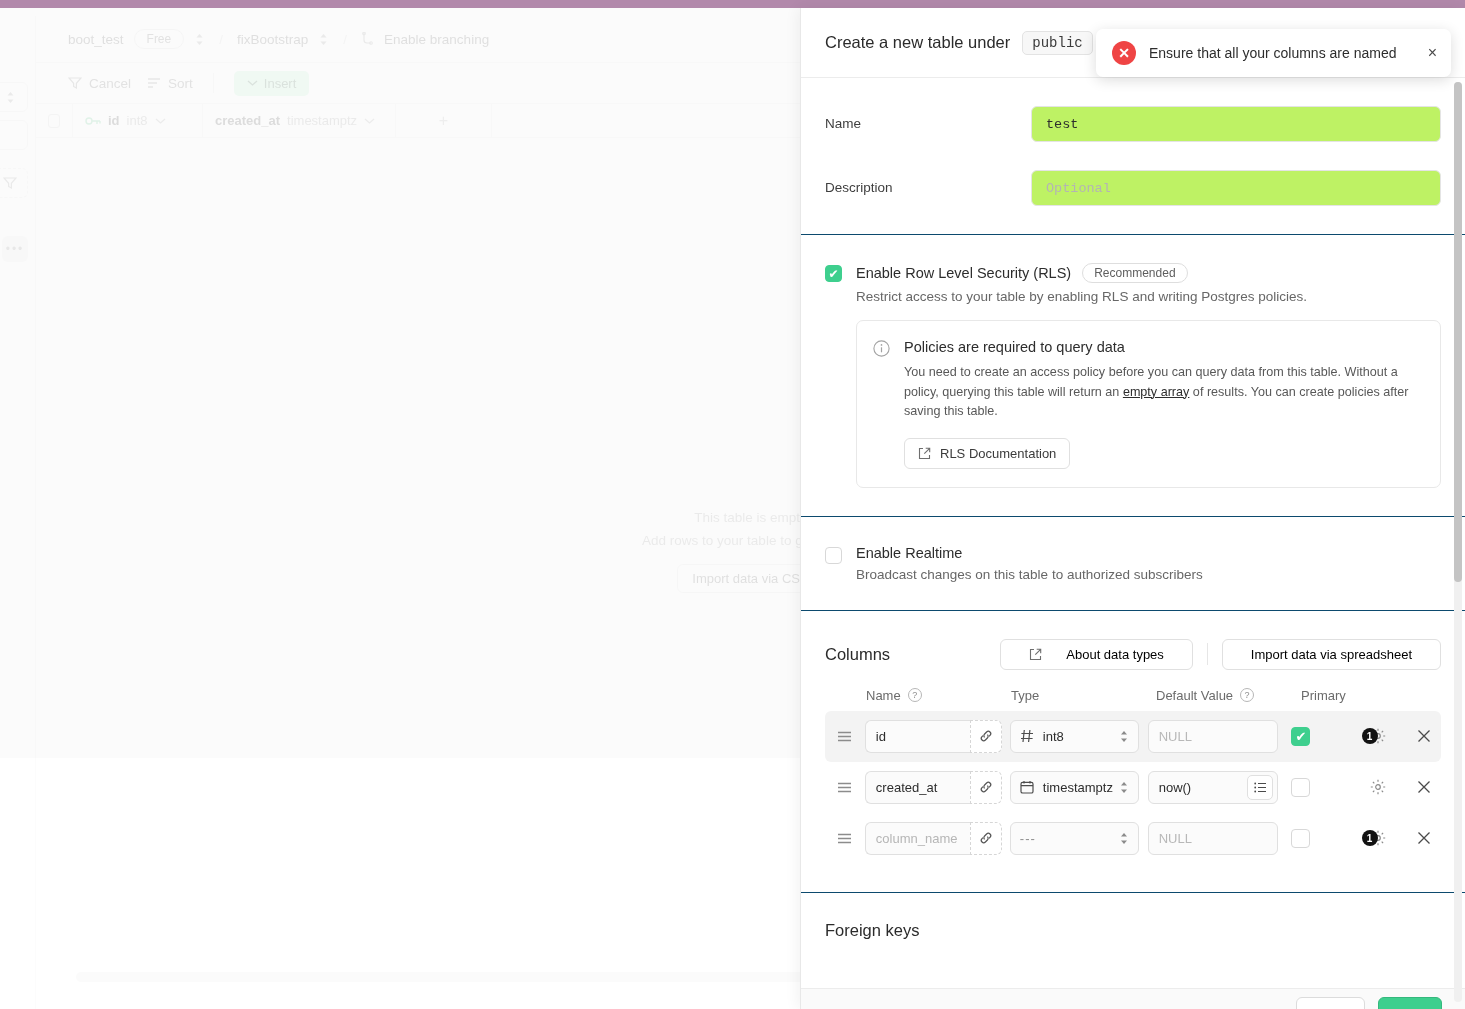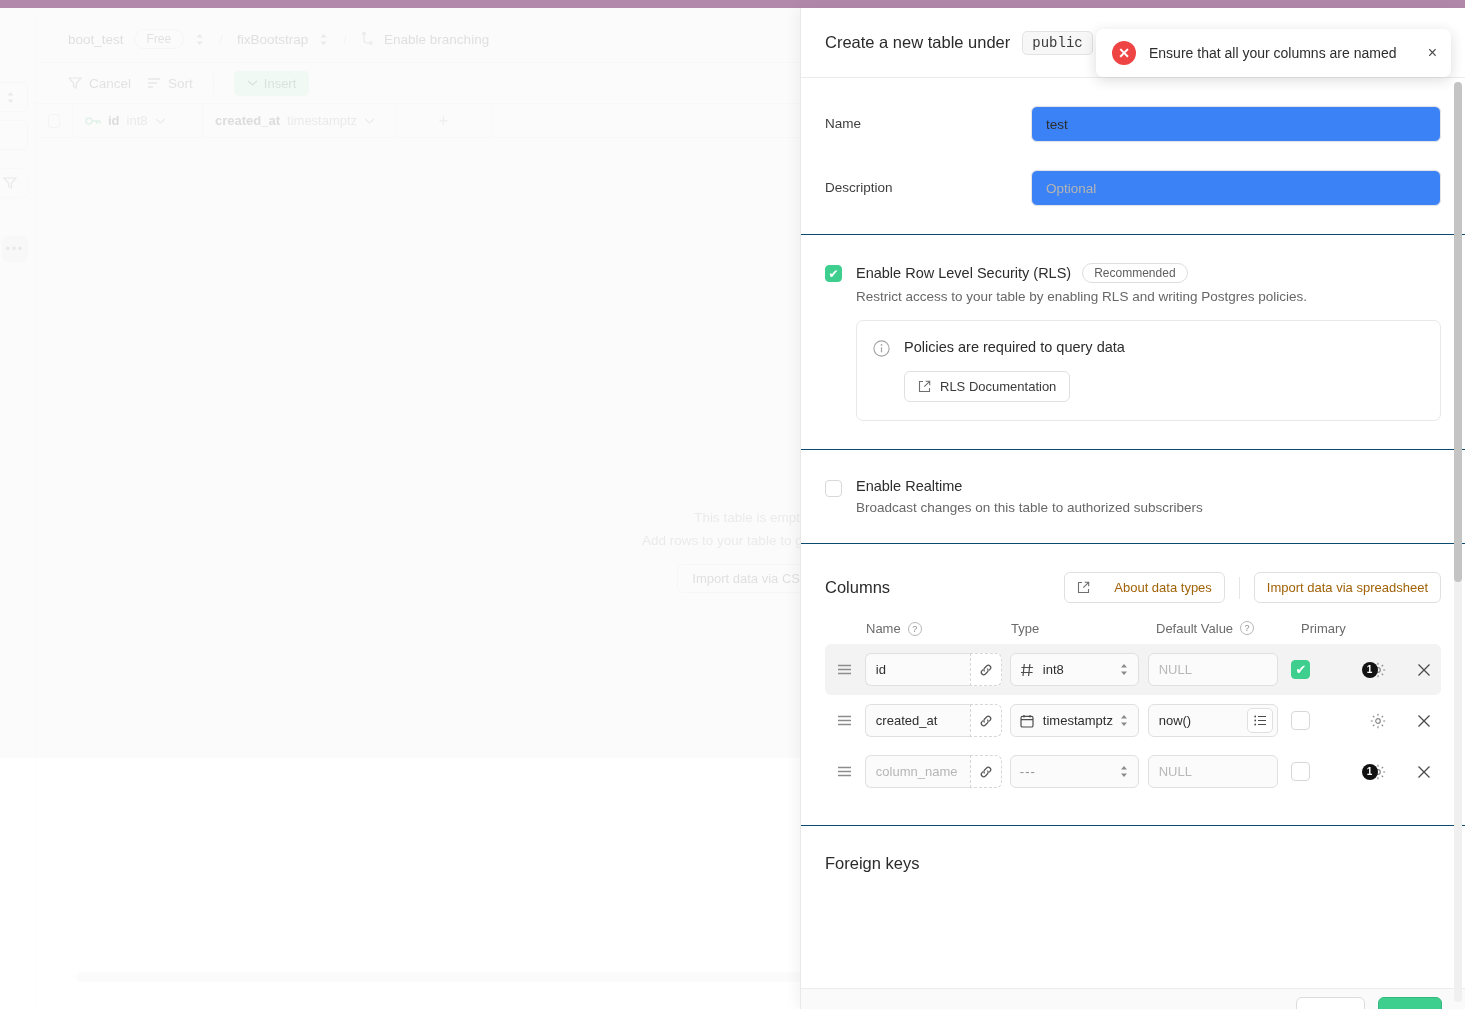--- a/index.html
+++ b/index.html
@@ -171,24 +171,24 @@
 
   
   .sec { padding: 28px 24px; border-bottom: 1px solid #0c4a6e; }
 
   .field-row { display: flex; align-items: flex-start; margin-bottom: 28px; }
   .field-row:last-child { margin-bottom: 0; }
   .field-label { width: 206px; font-size: 13.5px; color: #3e3e3e; padding-top: 10px; }
   .field-input {
     flex: 1; height: 36px;
     border: 1px solid #e4e4e4; border-radius: 6px;
-    background: #3b82f6;
+    background: #bef264;
     padding: 0 14px; font-size: 13.5px; color: #2d2d2d;
     outline: none;
-    font-family: Liberation Sans, sans-serif;
+    font-family: Liberation Mono, monospace;
   }
   .field-input::placeholder { color: #b4b4b4; }
 
   
   .chk-row { display: flex; gap: 14px; }
   .chk {
     width: 17px; height: 17px; border-radius: 4px;
     border: 1px solid #d8d8d8; background: #fff;
     flex: 0 0 auto; margin-top: 2px;
     display: flex; align-items: center; justify-content: center;
@@ -222,22 +222,22 @@
   .cols-head {
     display: flex; align-items: center; justify-content: space-between;
     margin-bottom: 18px;
   }
   .cols-title { font-size: 16.5px; color: #2b2b2b; }
   .cols-actions { display: flex; align-items: center; gap: 0; }
   .cols-actions .vsep { width: 1px; height: 22px; background: #e6e6e6; margin: 0 14px; }
   .btn-sm {
     display: inline-flex; align-items: center; gap: 24px;
     border: 1px solid #e0e0e0; border-radius: 6px;
-    background: #fff; padding: 7px 12px;
-    font-size: 13px; color: #a16207; white-space: nowrap;
+    background: #fff; padding: 7px 28px;
+    font-size: 13px; color: #000000; white-space: nowrap;
   }
 
   .col-headers {
     display: flex; align-items: center;
     font-size: 13px; color: #6b6b6b;
     padding-left: 41px; margin-bottom: 8px;
   }
   .ch-name { width: 145px; display: flex; align-items: center; gap: 7px; }
   .ch-type { width: 145px; }
   .ch-def { width: 145px; display: flex; align-items: flex-start; gap: 7px; }
@@ -537,20 +537,21 @@
         <div class="callout">
           <span class="callout-ico">
             <svg width="17" height="17" viewBox="0 0 17 17">
                 <circle cx="8.5" cy="8.5" r="7.6" fill="none" stroke="#a3a3a3" stroke-width="1.1"></circle>
                 <path d="M8.5 7.3v5" stroke="#a3a3a3" stroke-width="1.2"></path>
                 <circle cx="8.5" cy="4.9" r=".85" fill="#a3a3a3"></circle>
               </svg>
           </span>
           <div style="flex:1">
             <div class="callout-title">Policies are required to query data</div>
+            <div class="callout-body"><span>You need to create an access policy before you can query data from this table. Without a policy, querying this table will return an </span><u>empty array</u><span> of results. You can create policies after saving this table.</span></div>
             <div class="btn-outline">
               <span>
                 <svg width="13" height="13" viewBox="0 0 13 13">
                     <path d="M5 1.5H1.5v10h10V8" fill="none" stroke="#6e6e6e" stroke-width="1.1"></path>
                     <path d="M7.7 1.3h4v4M11.4 1.6 6.3 6.7" fill="none" stroke="#6e6e6e" stroke-width="1.1"></path>
                   </svg>
               </span>
               <span>RLS Documentation</span>
             </div>
           </div>

